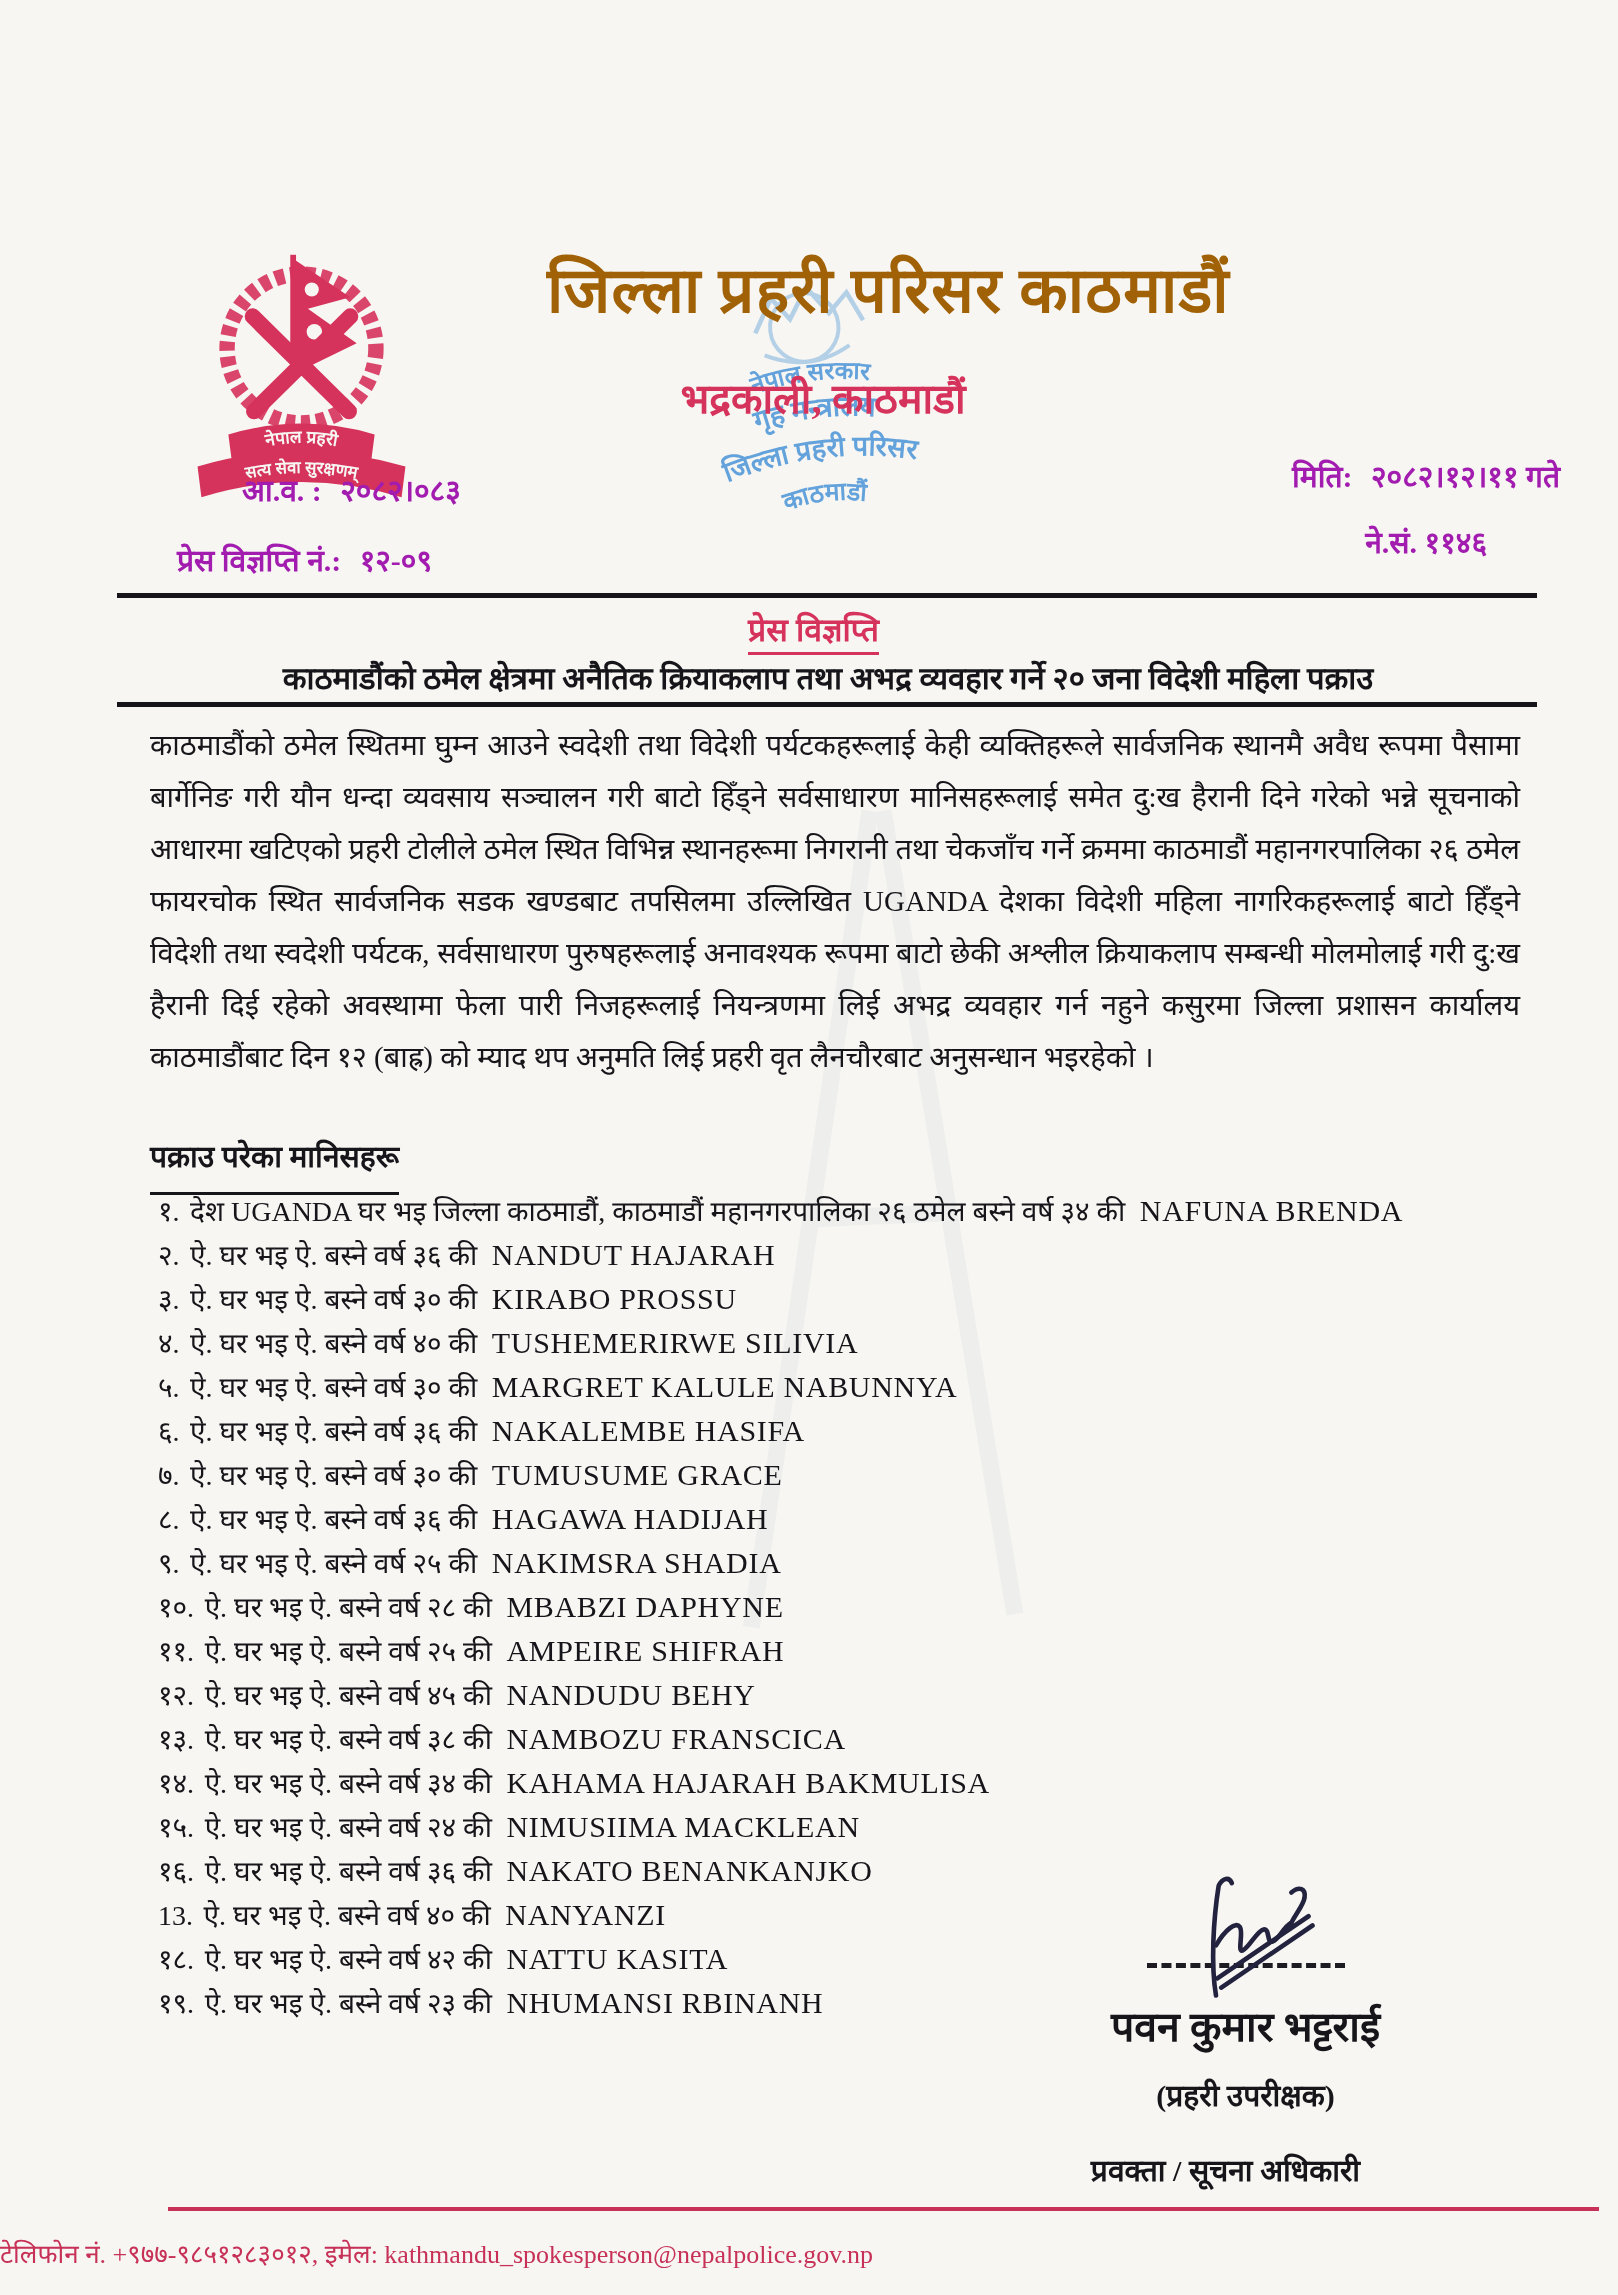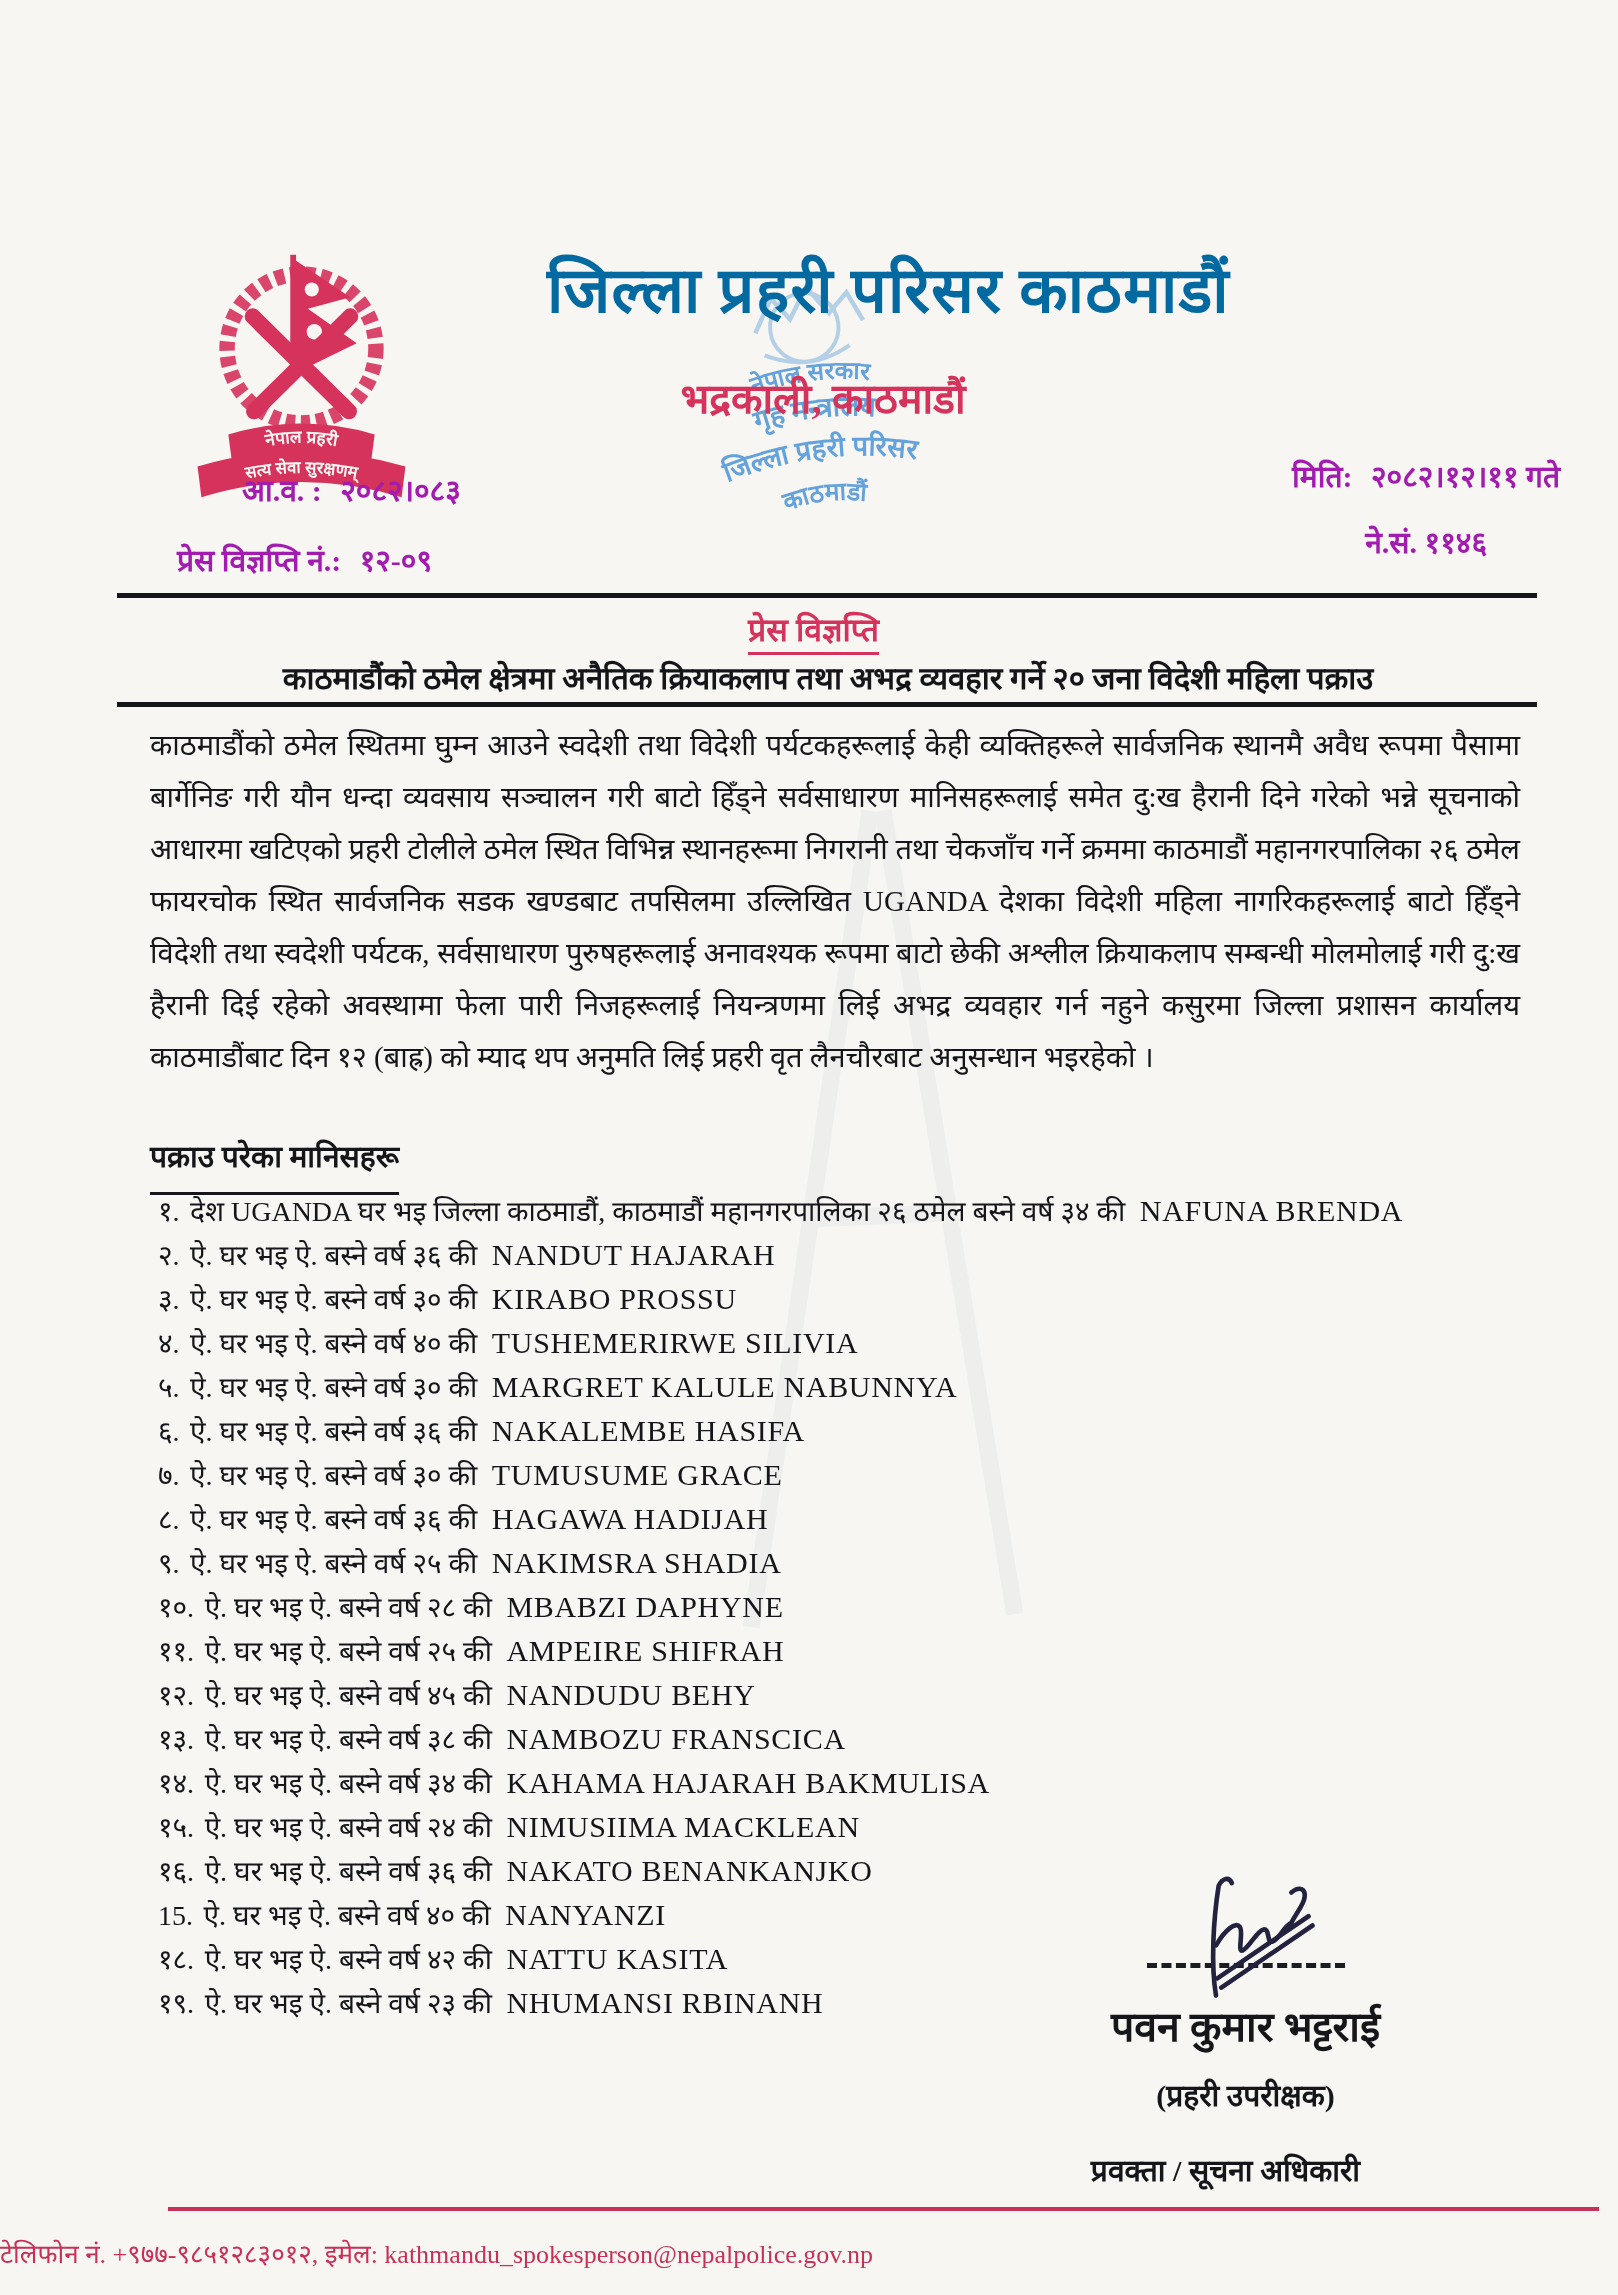--- a/index.html
+++ b/index.html
@@ -10,21 +10,21 @@
     background:#f7f6f2;
     font-family:"Liberation Serif","DejaVu Serif",serif;
     color:#15151a;
     overflow:hidden;
   }
   
   .logo{position:absolute;left:186px;top:237px;width:231px;height:264px;}
   .stamp{position:absolute;left:672px;top:264px;width:283px;height:277px;opacity:.85;transform:rotate(-7deg);z-index:1;}
   .org-title{
     position:absolute;left:277px;right:119px;top:245px;
-    text-align:center;font-size:63px;font-weight:bold;color:#0369a1;
+    text-align:center;font-size:63px;font-weight:bold;color:#a16207;
     letter-spacing:1.3px;z-index:2;
   }
   .org-subtitle{
     position:absolute;left:277px;right:250px;top:369px;
     text-align:center;font-size:41px;font-weight:bold;color:#d6335c;z-index:2;
   }
   .ref{position:absolute;font-size:30px;font-weight:bold;color:#a21caf;z-index:2;white-space:nowrap;}
   .ref .lbl{margin-right:18.4px;}
   .fy{left:242px;top:469px;}
   .prn{left:177px;top:539px;}
@@ -252,21 +252,21 @@
         <span class="pname">NIMUSIIMA MACKLEAN</span>
       </div>
 
       <div class="row">
         <span class="sn">१६.</span>
         <span class="desc">ऐ. घर भइ ऐ. बस्ने वर्ष ३६ की</span>
         <span class="pname">NAKATO BENANKANJKO</span>
       </div>
 
       <div class="row">
-        <span class="sn">15.</span>
+        <span class="sn">13.</span>
         <span class="desc">ऐ. घर भइ ऐ. बस्ने वर्ष ४० की</span>
         <span class="pname">NANYANZI</span>
       </div>
 
       <div class="row">
         <span class="sn">१८.</span>
         <span class="desc">ऐ. घर भइ ऐ. बस्ने वर्ष ४२ की</span>
         <span class="pname">NATTU KASITA</span>
       </div>
 

